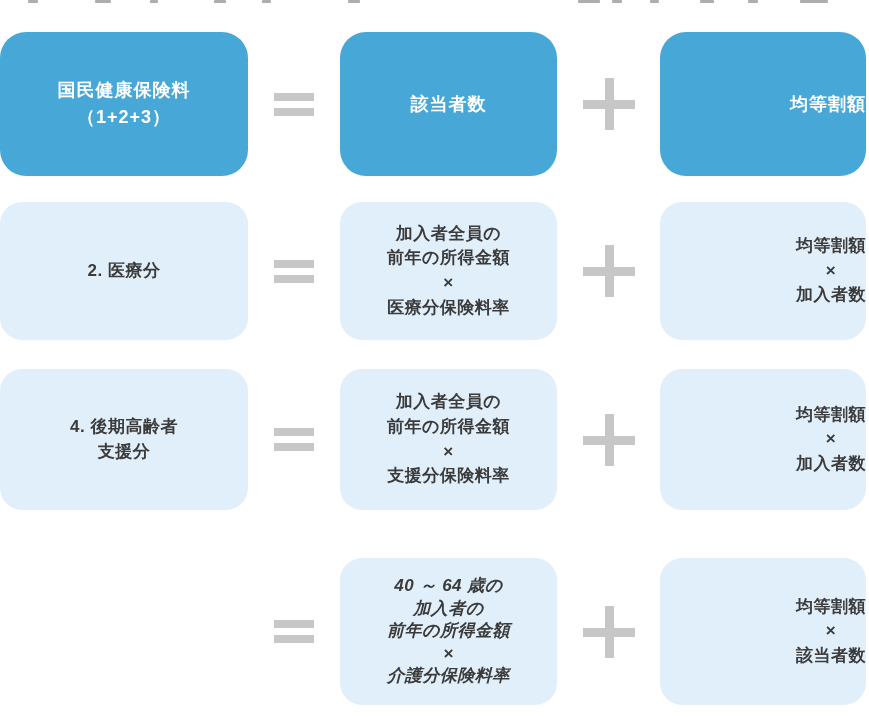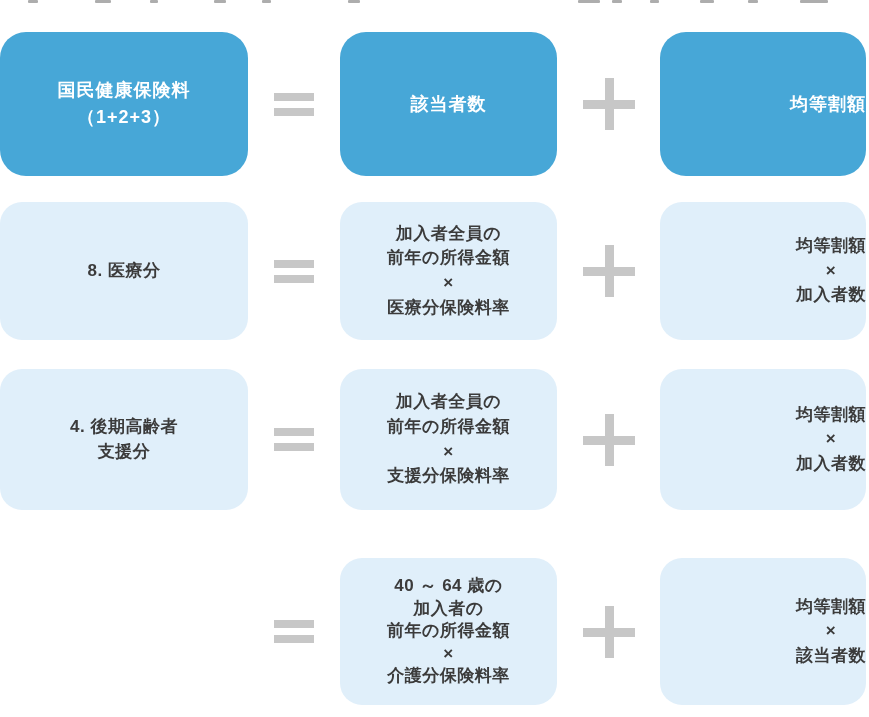--- a/index.html
+++ b/index.html
@@ -25,21 +25,21 @@
   }
   .box .txt{white-space:pre-line;}
   .primary{
     background:#47a7d7;color:#ffffff;border-radius:26px;
     font-size:18px;line-height:1.5;letter-spacing:1px;
   }
   .light{
     background:#e0effa;color:#3b3b3b;border-radius:22px;
     font-size:17px;line-height:1.45;letter-spacing:.5px;
   }
-  .light.compact{line-height:1.32;}
+  .light.compact{line-height:1.32;font-style:italic;}
   .opcell{display:flex;align-items:center;justify-content:center;}
 
   .eq{width:40px;}
   .eq .bar{height:8px;background:#c7c7c7;margin:7px 0;}
 
   .plus{position:relative;width:52px;height:52px;}
   .plus::before,.plus::after{content:"";position:absolute;background:#c7c7c7;}
   .plus::before{left:0;top:22px;width:52px;height:9px;}
   .plus::after{left:22px;top:0;width:9px;height:52px;}
 
@@ -83,21 +83,21 @@
       <span class="txt">該当者数</span>
     </div>
     <div class="opcell r1 c4">
       <div class="plus"></div>
     </div>
     <div class="box primary r1 c5">
       <span class="txt">均等割額</span>
     </div>
 
     <div class="box light r2 c1">
-      <span class="txt">8. 医療分</span>
+      <span class="txt">2. 医療分</span>
     </div>
     <div class="opcell r2 c2">
       <div class="eq">
           <div class="bar"></div>
           <div class="bar"></div>
         </div>
     </div>
     <div class="box light r2 c3">
       <span class="txt">加入者全員の
 前年の所得金額

